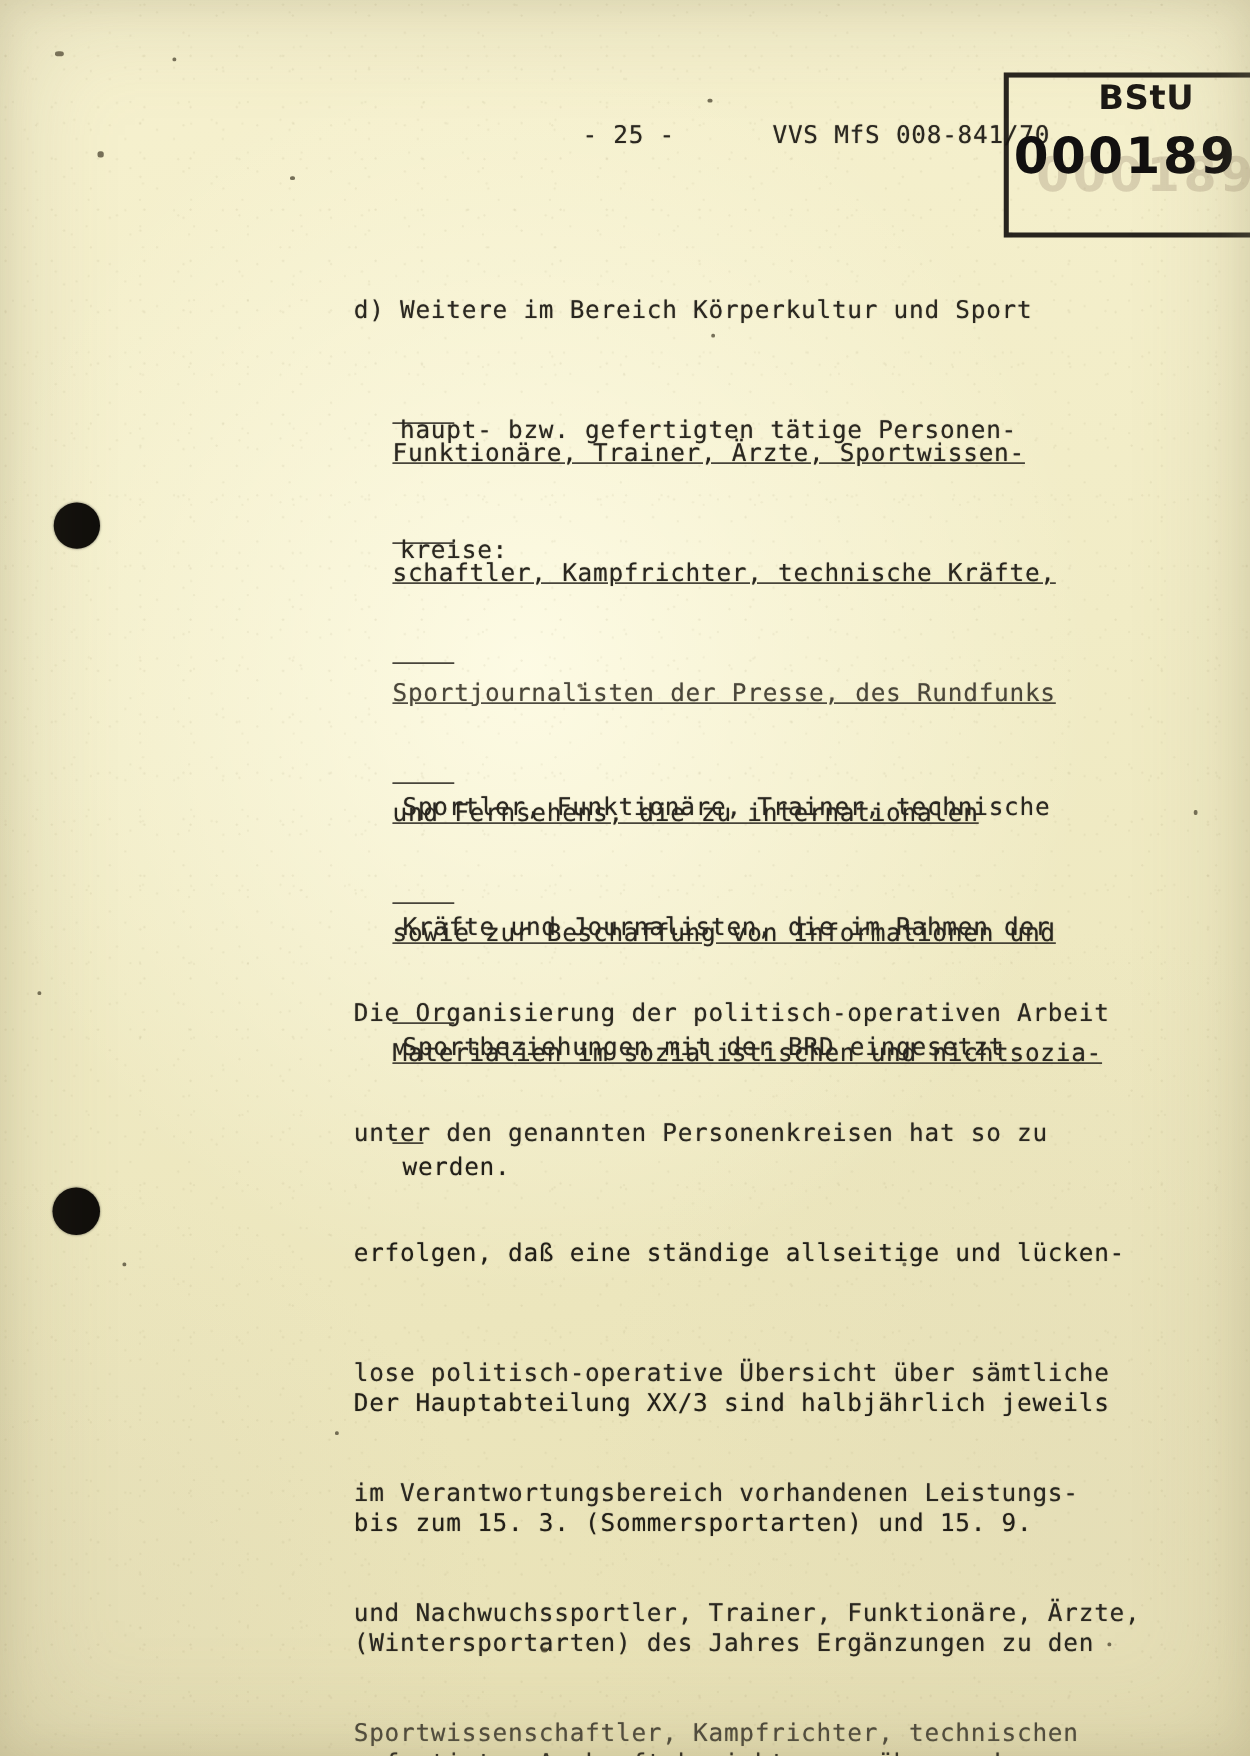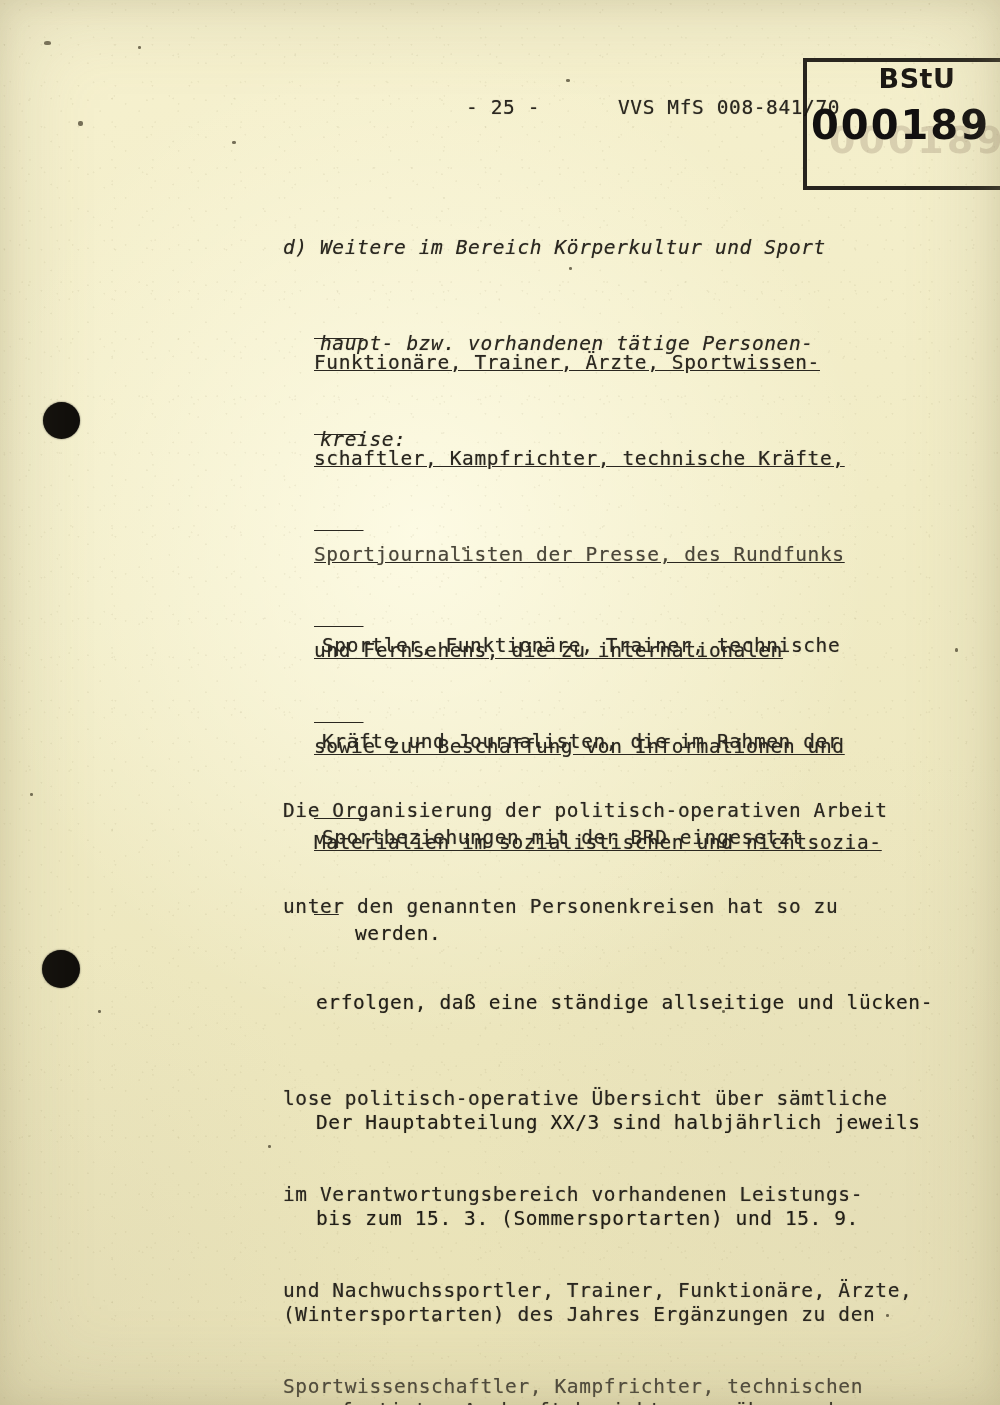--- a/index.html
+++ b/index.html
@@ -62,31 +62,31 @@
     white-space: pre;
     text-shadow: 0 0 0.9px rgba(40,36,26,0.55);
   }
 
   
   #header-row { top: 92px; left: 0; width: 1000px; height: 32px; padding-left: 16px; }
   .hdr-pageno { position: absolute; left: 466px; top: 0; }
   .hdr-ref    { position: absolute; left: 618px; top: 0; }
 
   
-  #block-d       { top: 168px;  left: 283px; font-style: italic; }
+  #block-d       { top: 168px;  left: 283px; }
   #block-list1   { top: 283px;  left: 314px; text-decoration: underline; }
   #block-list2   { top: 566px;  left: 322px; }
   #block-org     { top: 731px;  left: 283px; }
   #block-report  { top: 1043px; left: 283px; }
 
   .tw .ln { display: block; height: 32px; }
 
   
   .ink-light { color: #4a463a; text-shadow: 0 0 0.8px rgba(70,64,48,0.45); }
-  .ink-dark  { color: #221f18; margin-left: 33px; }
+  .ink-dark  { color: #221f18; }
 
   
   #archive-stamp {
     position: absolute;
     left: 803px;
     top: 33px;
     width: 228px;
     height: 132px;
     margin-top: 25px;
   }
@@ -167,21 +167,21 @@
 
   <div id="archive-stamp">
     <div class="frame"></div>
     <div id="stamp-label">BStU</div>
     <div id="stamp-number-ghost">000189</div>
     <div id="stamp-number">000189</div>
   </div>
 
   <div id="block-d" class="tw">
     <span class="ln">d) Weitere im Bereich Körperkultur und Sport</span>
-    <span class="ln">   haupt- bzw. vorhandenen tätige Personen-</span>
+    <span class="ln">   haupt- bzw. gefertigten tätige Personen-</span>
     <span class="ln">   kreise:</span>
   </div>
 
   <div id="block-list1" class="tw">
     <span class="ln">Funktionäre, Trainer, Ärzte, Sportwissen-</span>
     <span class="ln">schaftler, Kampfrichter, technische Kräfte,</span>
     <span class="ln ink-light">Sportjournalisten der Presse, des Rundfunks</span>
     <span class="ln">und Fernsehens, die zu internationalen</span>
     <span class="ln">sowie zur Beschaffung von Informationen und</span>
     <span class="ln">Materialien im sozialistischen und nichtsozia-</span>

